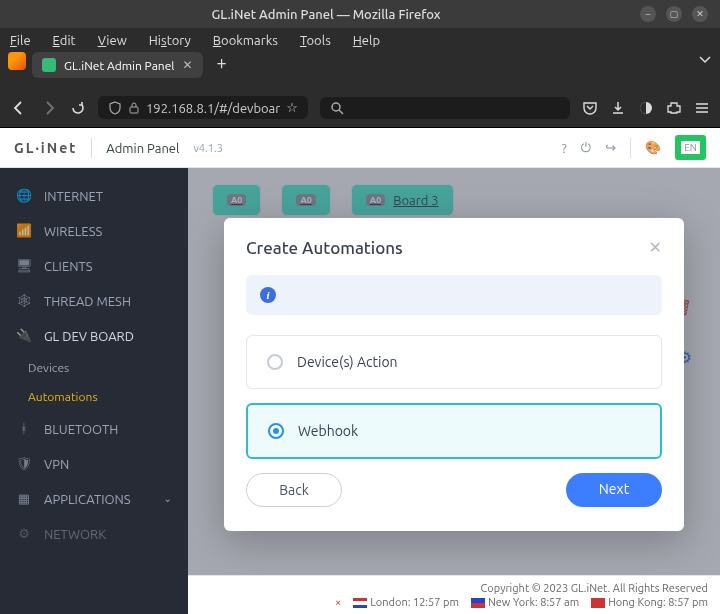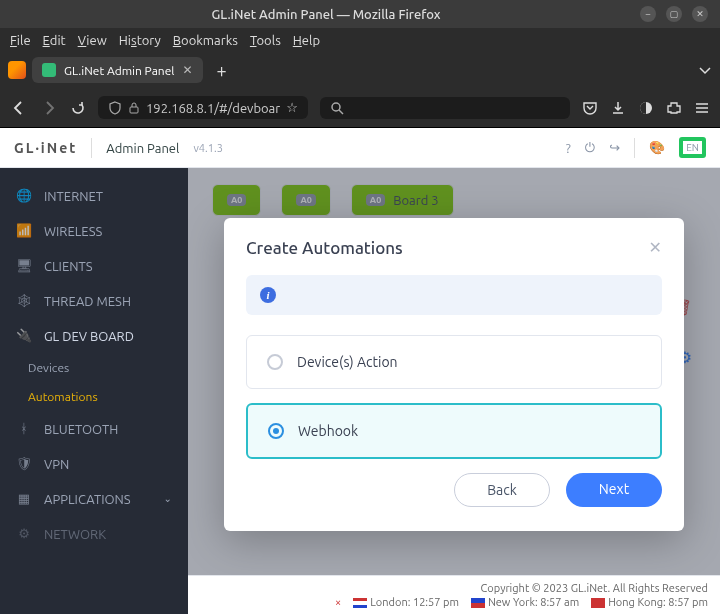--- a/index.html
+++ b/index.html
@@ -5,26 +5,26 @@
 * { margin: 0; padding: 0; box-sizing: border-box; font-family: Ubuntu, -apple-system, sans-serif; }
 body { width: 720px; height: 614px; background: #2c2c2c; overflow: hidden; position: relative; }
 
 
 .titlebar { height: 28px; background: #3b3b3b; display: flex; align-items: center; padding: 0 12px; color: #ddd; font-size: 13px; }
 .titlebar .title { flex: 1; text-align: center; font-weight: 500; }
 .titlebar .wbtns { display: flex; gap: 10px; }
 .titlebar .wbtn { width: 16px; height: 16px; border-radius: 50%; background: #555; display: flex; align-items: center; justify-content: center; font-size: 9px; color: #ccc; cursor: pointer; }
 
 
-.menubar { height: 24px; background: #2c2c2c; display: flex; align-items: center; padding: 0 10px; gap: 12px; color: #ddd; font-size: 13px; }
+.menubar { height: 24px; background: #2c2c2c; display: flex; align-items: center; padding: 0 10px; gap: 22px; color: #ddd; font-size: 13px; }
 .menubar span { cursor: pointer; }
 .menubar span u { text-decoration: underline; }
 
 
-.tabstrip { height: 36px; background: #2c2c2c; display: flex; align-items: center; padding: 0 8px; gap: 6px; }
+.tabstrip { height: 36px; background: #2c2c2c; display: flex; align-items: flex-start; padding: 0 8px; gap: 6px; }
 .ffbadge { width: 18px; height: 18px; border-radius: 4px; background: linear-gradient(135deg,#ff9500 40%,#e24f1b); }
 .tab { display: flex; align-items: center; gap: 8px; background: #404040; border-radius: 6px; padding: 6px 10px; color: #fff; font-size: 12px; max-width: 180px; }
 .tab .fav { width: 14px; height: 14px; border-radius: 3px; background: #3b7; display: inline-block; }
 .tab .x { color: #bbb; font-size: 12px; cursor: pointer; }
 .addtab { color: #ddd; font-size: 18px; padding: 0 8px; cursor: pointer; }
 .tabstrip .spacer { flex: 1; }
 .expand { color: #ddd; cursor: pointer; }
 
 
 .toolbar { height: 40px; background: #2c2c2c; display: flex; align-items: center; padding: 0 10px; gap: 12px; border-bottom: 1px solid #000; }
@@ -44,21 +44,21 @@
 
 .mainrow { flex: 1; display: flex; position: relative; overflow: hidden; }
 .sidebar { width: 188px; background: #262b36; color: #9aa3b4; font-size: 13px; display: flex; flex-direction: column; padding-top: 10px; }
 .sitem { display: flex; align-items: center; gap: 12px; padding: 10px 16px; cursor: pointer; }
 .sitem .sicon { width: 16px; text-align: center; opacity: .7; }
 .sub { padding: 8px 16px 8px 28px; font-size: 12px; cursor: pointer; }
 .sub.active { color: #eab308; }
 
 .content { flex: 1; position: relative; background: #eef0f4; overflow: hidden; }
 .cards { display: flex; gap: 20px; padding: 16px 24px; }
-.card { background: #84cc16; border: 1px solid #e5e8ee; border-radius: 6px; padding: 8px 14px; font-size: 13px; color: #4a5568; display: flex; align-items: center; gap: 8px; }
+.card { background: #5eead4; border: 1px solid #e5e8ee; border-radius: 6px; padding: 8px 14px; font-size: 13px; color: #4a5568; display: flex; align-items: center; gap: 8px; text-decoration: underline; }
 .badge { background: #9aa2b1; color: #fff; border-radius: 4px; font-size: 9px; padding: 1px 4px; font-weight: 700; }
 .gear { color: #3d89ff; }
 .trash { color: #e05a5a; }
 
 .footer { position: absolute; bottom: 0; left: 188px; right: 0; background: #fff; font-size: 11px; color: #666; padding: 6px 12px; text-align: right; border-top: 1px solid #e3e6ec; }
 .footer .clocks { margin-top: 2px; display: flex; gap: 12px; justify-content: flex-end; }
 .flag { display: inline-block; width: 14px; height: 10px; margin-right: 3px; vertical-align: middle; }
 .flag.uk { background: linear-gradient(#c33 33%,#fff 33% 66%,#24c 66%); }
 .flag.us { background: linear-gradient(#24c 50%,#c33 50%); }
 .flag.hk { background: #c33; }
@@ -69,21 +69,21 @@
 .mhead { display: flex; align-items: center; justify-content: space-between; margin-bottom: 18px; }
 .mtitle { font-size: 17px; color: #3a4152; font-weight: 500; }
 .mclose { color: #b0b6c3; cursor: pointer; font-size: 16px; }
 .infobox { background: #eef3fb; border-radius: 6px; padding: 12px 14px; display: flex; align-items: center; gap: 10px; font-size: 13px; color: #4a5568; margin-bottom: 20px; }
 .infobox .i { width: 16px; height: 16px; border-radius: 50%; background: #3d6de0; color: #fff; font-size: 11px; font-weight: 700; font-style: italic; display: flex; align-items: center; justify-content: center; font-family: Georgia, serif; }
 .opt { border: 1px solid #e2e6ee; border-radius: 6px; padding: 18px 20px; display: flex; align-items: center; gap: 14px; font-size: 14px; color: #3a4152; margin-bottom: 14px; cursor: pointer; }
 .opt.selected { border: 2px solid #2bbdc9; background: #eefbfc; }
 .radio { width: 16px; height: 16px; border-radius: 50%; border: 2px solid #c6cbd6; position: relative; }
 .opt.selected .radio { border-color: #2b8fe0; }
 .opt.selected .radio::after { content: ""; position: absolute; inset: 3px; border-radius: 50%; background: #2b8fe0; }
-.mactions { display: flex; justify-content: flex-end; gap: 16px; }
+.mactions { display: flex; justify-content: space-between; gap: 16px; }
 .btn { min-width: 96px; padding: 8px 24px; border-radius: 20px; font-size: 14px; cursor: pointer; text-align: center; }
 .btn.back { border: 1px solid #c9cedb; color: #4a5568; background: #fff; }
 .btn.next { background: #3d7eff; color: #fff; border: none; }
 
 svg { display: block; }
 </style>
 </head>
 <body>
 
 <div class="titlebar">
@@ -195,21 +195,21 @@
     <span class="logo">GL·iNet</span>
     <span class="vsep"></span>
     <span>Admin Panel</span>
     <span style="font-size:11px;color:#9aa3b4">v4.1.3</span>
     <div class="spacer"></div>
     <span class="hicon">?</span>
     <span class="hicon">⏻</span>
     <span class="hicon">↪</span>
     <span class="vsep"></span>
     <span class="hicon">🎨</span>
-    <span class="hicon" style="border:4px solid #22c55e;border-radius:3px;padding:1px 3px;font-size:10px">EN</span>
+    <span class="hicon" style="border:6px solid #22c55e;border-radius:3px;padding:1px 3px;font-size:10px">EN</span>
   </div>
 
   <div class="mainrow">
     <div class="sidebar">
       <div class="sitem">
           <span class="sicon">🌐</span>
           <span>INTERNET</span>
         </div>
       <div class="sitem">
           <span class="sicon">📶</span>

